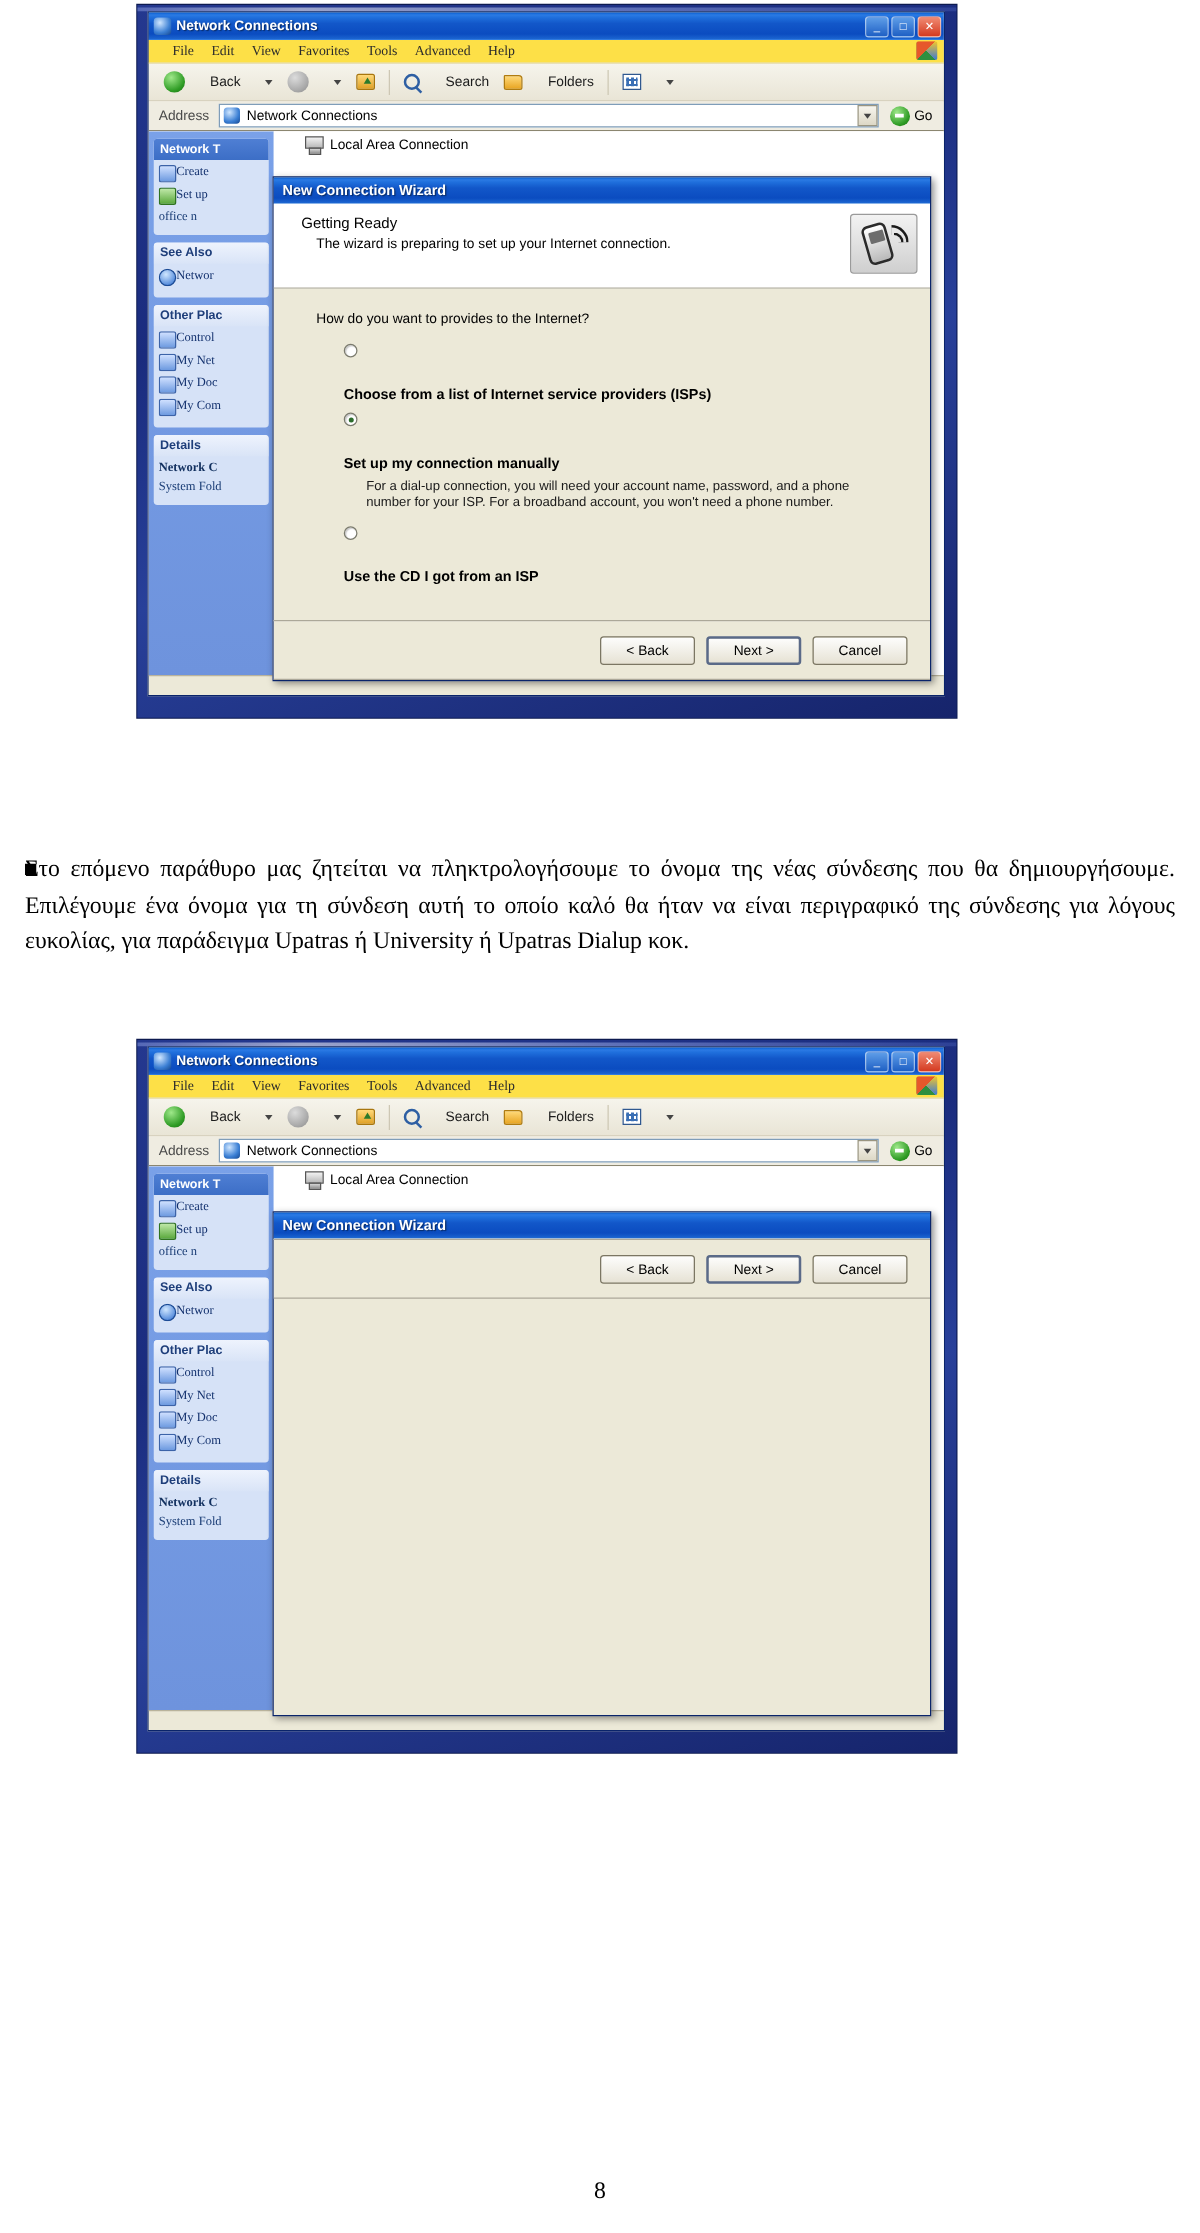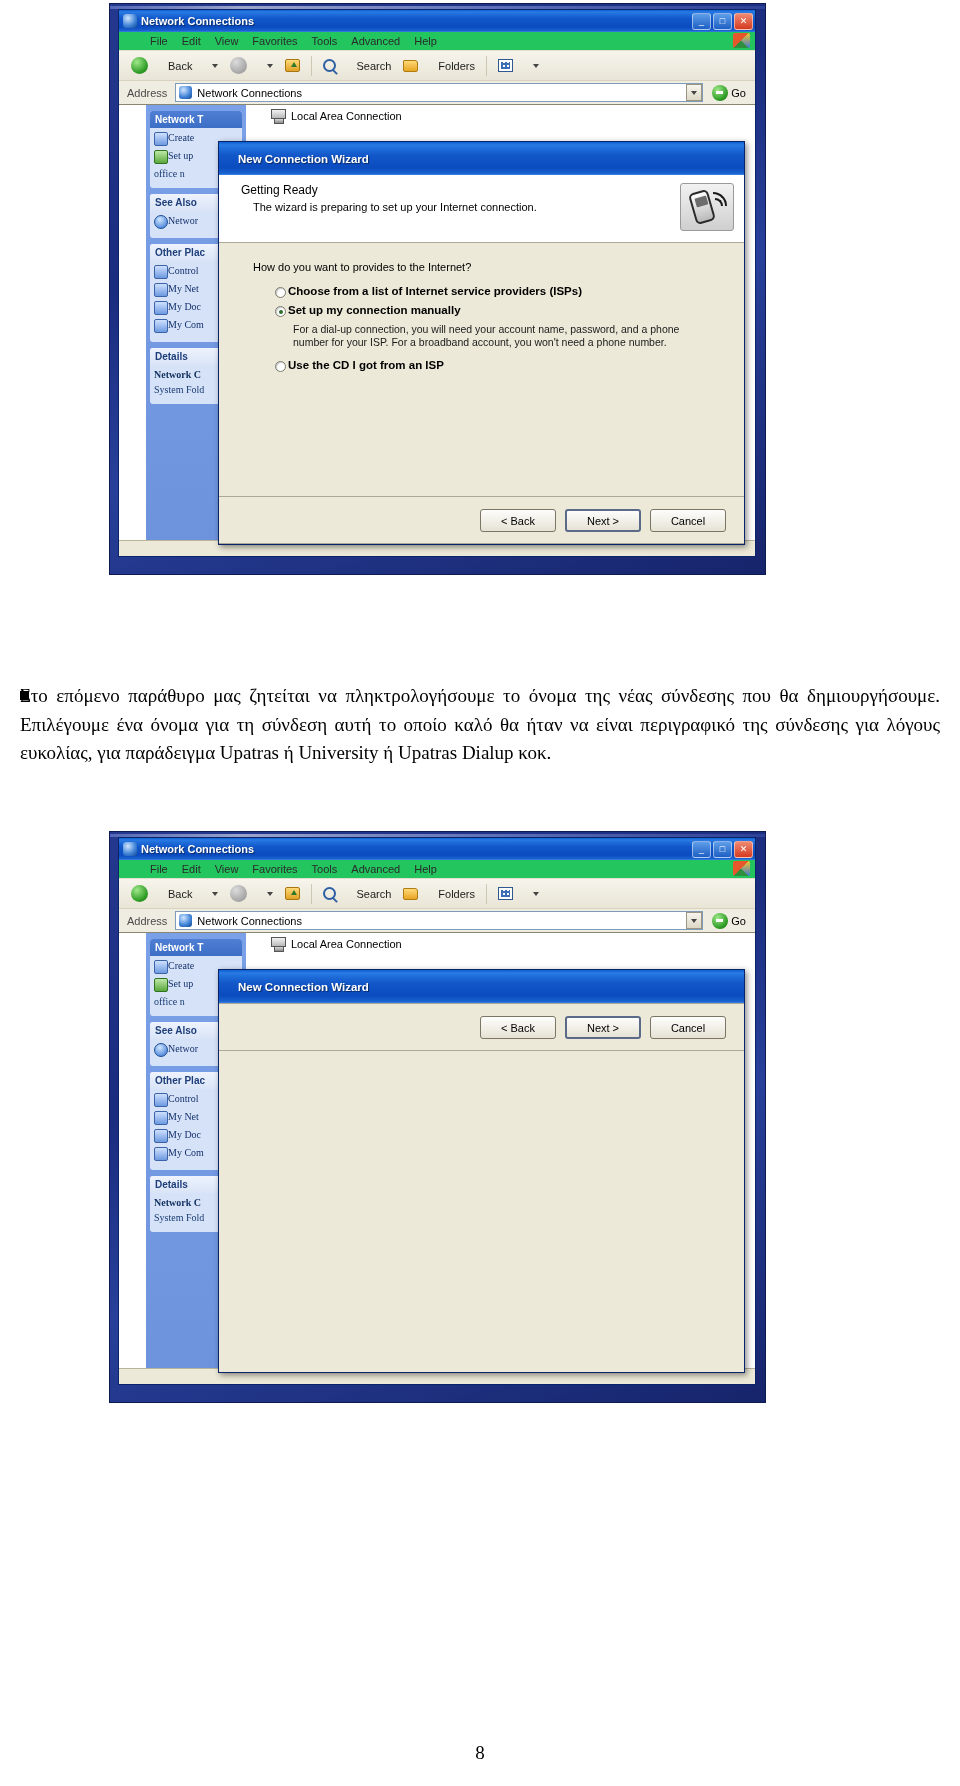--- a/index.html
+++ b/index.html
@@ -59,24 +59,24 @@
   .tb-btns { display:flex; gap:2px; }
   .tb-btn {
     width:19px;height:17px;border:1px solid rgba(255,255,255,.5);
     border-radius:3px; display:flex;align-items:center;justify-content:center;
     font-family:"Liberation Sans", sans-serif; font-size:9px; color:#fff;
     background:linear-gradient(180deg,#5f9ee8,#1e5fc4);
   }
   .tb-btn.close { background:linear-gradient(180deg,#f08a72,#d43a20); }
 
   .menubar {
-    height:19px; background:#22c55e;
-    display:flex; align-items:center; gap:0px; padding-left:24px;
+    height:19px; background:#fde047;
+    display:flex; align-items:center; gap:0px; padding-left:12px;
     border-bottom:1px solid #e3dfcf;
-    font-family:Liberation Sans, sans-serif; font-size:11px; color:#2b2b2b;
+    font-family:Liberation Serif, serif; font-size:11px; color:#2b2b2b;
     position:relative;
   }
   .menubar .mi { padding:0 7px; white-space:nowrap; }
   .menubar .flag {
     position:absolute; right:5px; top:1px; width:17px;height:15px;
     background:
       linear-gradient(135deg,#e6582b 0 48%, transparent 48%),
       linear-gradient(45deg,#2f8f3f 0 48%, transparent 48%),
       linear-gradient(180deg,#f3c52b,#3b7ad4);
     border-radius:2px;
@@ -124,21 +124,21 @@
      background:radial-gradient(circle at 35% 30%,#9fe88a,#2f9c25 65%,#156a10);
      position:relative;}
   .go-arrow:after{content:"";position:absolute;left:4px;top:6px;width:7px;height:3px;background:#fff;}
 
   .body-area { flex:1; display:flex; background:#fff; position:relative; overflow:hidden; }
 
   
   .taskpane {
     width:100px; background:linear-gradient(180deg,#7aa1e8,#6e93dd);
     padding:6px 4px; flex:none;
-    font-family:"Liberation Sans", sans-serif; font-size:10px;margin-left:27px;
+    font-family:"Liberation Sans", sans-serif; font-size:10px;
   }
   .tp-group { background:#d6e2f7; border-radius:3px; margin-bottom:6px; overflow:hidden; }
   .tp-head {
     background:linear-gradient(180deg,#4f7fd4,#3c6ec6);
     color:#fff; font-weight:bold; font-size:10px; padding:3px 5px;
     white-space:nowrap; overflow:hidden;
   }
   .tp-head.light { background:linear-gradient(180deg,#eef3fd,#d9e4f7); color:#1e3e7a; }
   .tp-body { padding:4px 4px 5px 4px; }
   .tp-row { display:flex; align-items:flex-start; gap:0; margin-bottom:4px; color:#13316e; white-space:nowrap; overflow:hidden;font-family:Liberation Serif, serif;}
@@ -169,23 +169,23 @@
   .wizard {
     position:absolute;
     left:108px; top:137px;
     width:527px; height:404px;
     background:#ece9d8;
     border:1px solid #0a246a;
     box-shadow:2px 2px 6px rgba(0,0,0,.45);
     display:flex; flex-direction:column;
   }
   .wiz-title {
-    height:33px;
+    height:21px;
     background:linear-gradient(180deg,#0a60d2 0%,#2b7ae4 9%,#1f6fdc 18%,#1257c9 40%,#0b4cc0 78%,#1a63cf 95%,#3c87e8 100%);
-    color:#fff; display:flex; align-items:center; padding-left:19px;
+    color:#fff; display:flex; align-items:center; padding-left:7px;
     font-family:"Liberation Sans", sans-serif; font-size:11.5px; font-weight:bold;
     text-shadow:1px 1px 1px rgba(0,0,0,.5);
   }
   .wiz-header {
     background:#fff; border-bottom:1px solid #aca899;
     display:flex; align-items:flex-start; padding:8px 10px 10px 22px;
     min-height:68px;
   }
   .wiz-header .txt { flex:1; }
   .wiz-h1 {
@@ -221,21 +221,21 @@
     position:absolute;right:10px;top:14px;width:8px;height:8px;
     border-right:2px solid #1a1a1a;border-top:2px solid #1a1a1a;
     border-radius:0 8px 0 0;
   }
 
   .wiz-body { flex:1; background:#ece9d8; padding:18px 24px 0 34px; position:relative; }
   .wiz-q {
     font-family:"Liberation Sans", sans-serif; font-size:11px; color:#000;
     margin-bottom:12px;
   }
-  .radio-row { display:flex; align-items:flex-start; gap:2px; margin:0 0 6px 22px; }
+  .radio-row { display:flex; align-items:flex-start; gap:24px; margin:0 0 6px 22px;flex-direction:column; }
   .radio {
     width:11px;height:11px;border-radius:50%;
     background:#fff;border:1px solid #7b7b6e; flex:none; margin-top:2px;
     box-shadow:inset 1px 1px 1px rgba(0,0,0,.22);
     position:relative;
   }
   .radio.on:after{
     content:"";position:absolute;left:2.5px;top:2.5px;width:4px;height:4px;
     border-radius:50%;background:#2b6b2b;
   }

